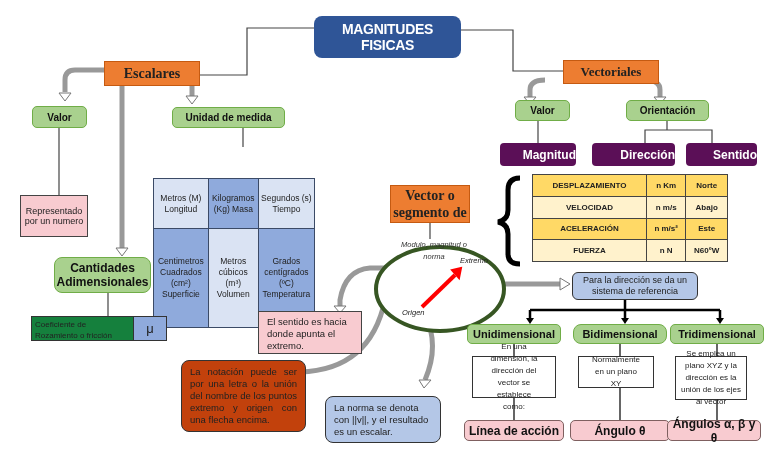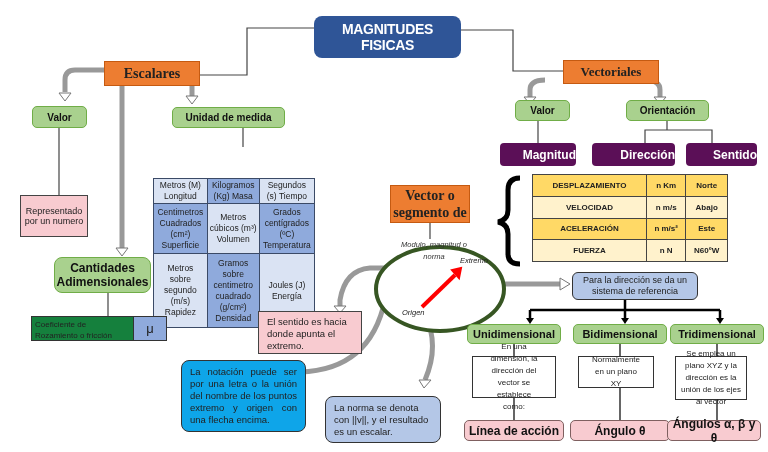--- a/index.html
+++ b/index.html
@@ -104,25 +104,20 @@
       <tr>
         <td class="u-light">Metros (M) Longitud</td>
         <td class="u-dark">Kilogramos (Kg) Masa</td>
         <td class="u-light">Segundos (s) Tiempo</td>
       </tr>
       <tr>
         <td class="u-dark">Centimetros Cuadrados (cm²) Superficie</td>
         <td class="u-light">Metros cúbicos (m³) Volumen</td>
         <td class="u-dark">Grados centígrados (ºC) Temperatura</td>
       </tr>
-      <tr>
-        <td class="u-light">Metros sobre segundo (m/s) Rapidez</td>
-        <td class="u-dark">Gramos sobre centimetro cuadrado (g/cm²) Densidad</td>
-        <td class="u-light">Joules (J) Energía</td>
-      </tr>
     </tbody>
 </table>
 
 <div class="abs green center" style="left:54px;top:257px;width:97px;height:36px;font-size:12px;line-height:14px;border-radius:8px;">
     <span>Cantidades Adimensionales</span>
   </div>
 <div class="abs" style="left:31px;top:316px;width:136px;height:25px;border:1px solid #333;display:flex;">
   <div style="flex:1;background:#15803d;font-size:8px;padding:2px 3px;line-height:11px;color:#222;">Coeficiente de Rozamiento o fricción</div>
   <div class="center" style="width:32px;background:#8faadc;border-left:1px solid #333;font-size:13px;color:#222;">μ</div>
 </div>
@@ -172,30 +167,30 @@
 </table>
 
 <div class="abs orange center" style="left:390px;top:185px;width:80px;height:38px;font-size:14px;line-height:17px;">
     <span>Vector o segmento de</span>
   </div>
 <div class="abs" style="left:394px;top:239px;width:80px;font-size:7.5px;font-style:italic;text-align:center;line-height:12px;color:#333;">Modulo, magnitud o norma</div>
 <div class="abs" style="left:460px;top:256px;font-size:7.5px;font-style:italic;color:#222;">Extremo</div>
 <div class="abs" style="left:402px;top:308px;font-size:7.5px;font-style:italic;color:#222;">Origen</div>
 
 <div class="abs pink" style="left:258px;top:311px;width:104px;height:43px;border-radius:0;font-size:9.5px;padding:4px 8px;line-height:12px;">El sentido es hacia donde apunta el extremo.</div>
-<div class="abs note" style="left:181px;top:360px;width:125px;height:72px;background:#0ea5e9;text-align:justify;">La notación puede ser por una letra o la unión del nombre de los puntos extremo y origen con una flecha encima.</div>
+<div class="abs note" style="left:181px;top:360px;width:125px;height:72px;background:#c2410c;text-align:justify;">La notación puede ser por una letra o la unión del nombre de los puntos extremo y origen con una flecha encima.</div>
 <div class="abs note" style="left:325px;top:396px;width:116px;height:47px;background:#b4c7e7;">La norma se denota con ||v||, y el resultado es un escalar.</div>
 
 <div class="abs center" style="left:572px;top:272px;width:126px;height:28px;background:#b4c7e7;border:1.5px solid #333;border-radius:6px;font-size:9px;line-height:11px;color:#222;padding:0 4px;">
     <span>Para la dirección se da un sistema de referencia</span>
   </div>
 
 <div id="dims">
     <div class="abs green center" style="left: 467px; top: 324px; width: 94px; height: 20px; font-size: 11px;">Unidimensional</div>
     <div class="abs wbox center" style="left: 472px; top: 356px; width: 84px; height: 42px; padding: 16px;">En una dimensión, la dirección del vector se establece como:</div>
     <div class="abs pinkr center" style="left: 464px; top: 420px; width: 100px; height: 21px;">Línea de acción</div>
-    <div class="abs green center" style="left: 573px; top: 324px; width: 94px; height: 20px; font-size: 11px;">Bidimensional</div>
+    <div class="abs green center" style="left: 573px; top: 324px; width: 94px; height: 20px; font-size: 11px; border-radius: 8px;">Bidimensional</div>
     <div class="abs wbox center" style="left: 578px; top: 356px; width: 76px; height: 32px; padding: 14px;">Normalmente en un plano XY</div>
     <div class="abs pinkr center" style="left: 570px; top: 420px; width: 100px; height: 21px;">Ángulo θ</div>
     <div class="abs green center" style="left: 670px; top: 324px; width: 94px; height: 20px; font-size: 11px;">Tridimensional</div>
     <div class="abs wbox center" style="left: 675px; top: 356px; width: 72px; height: 44px; padding: 2px;">Se emplea un plano XYZ y la dirección es la unión de los ejes al vector</div>
     <div class="abs pinkr center" style="left: 667px; top: 420px; width: 94px; height: 21px;">Ángulos α, β y θ</div>
   </div>
 
 </body></html>

